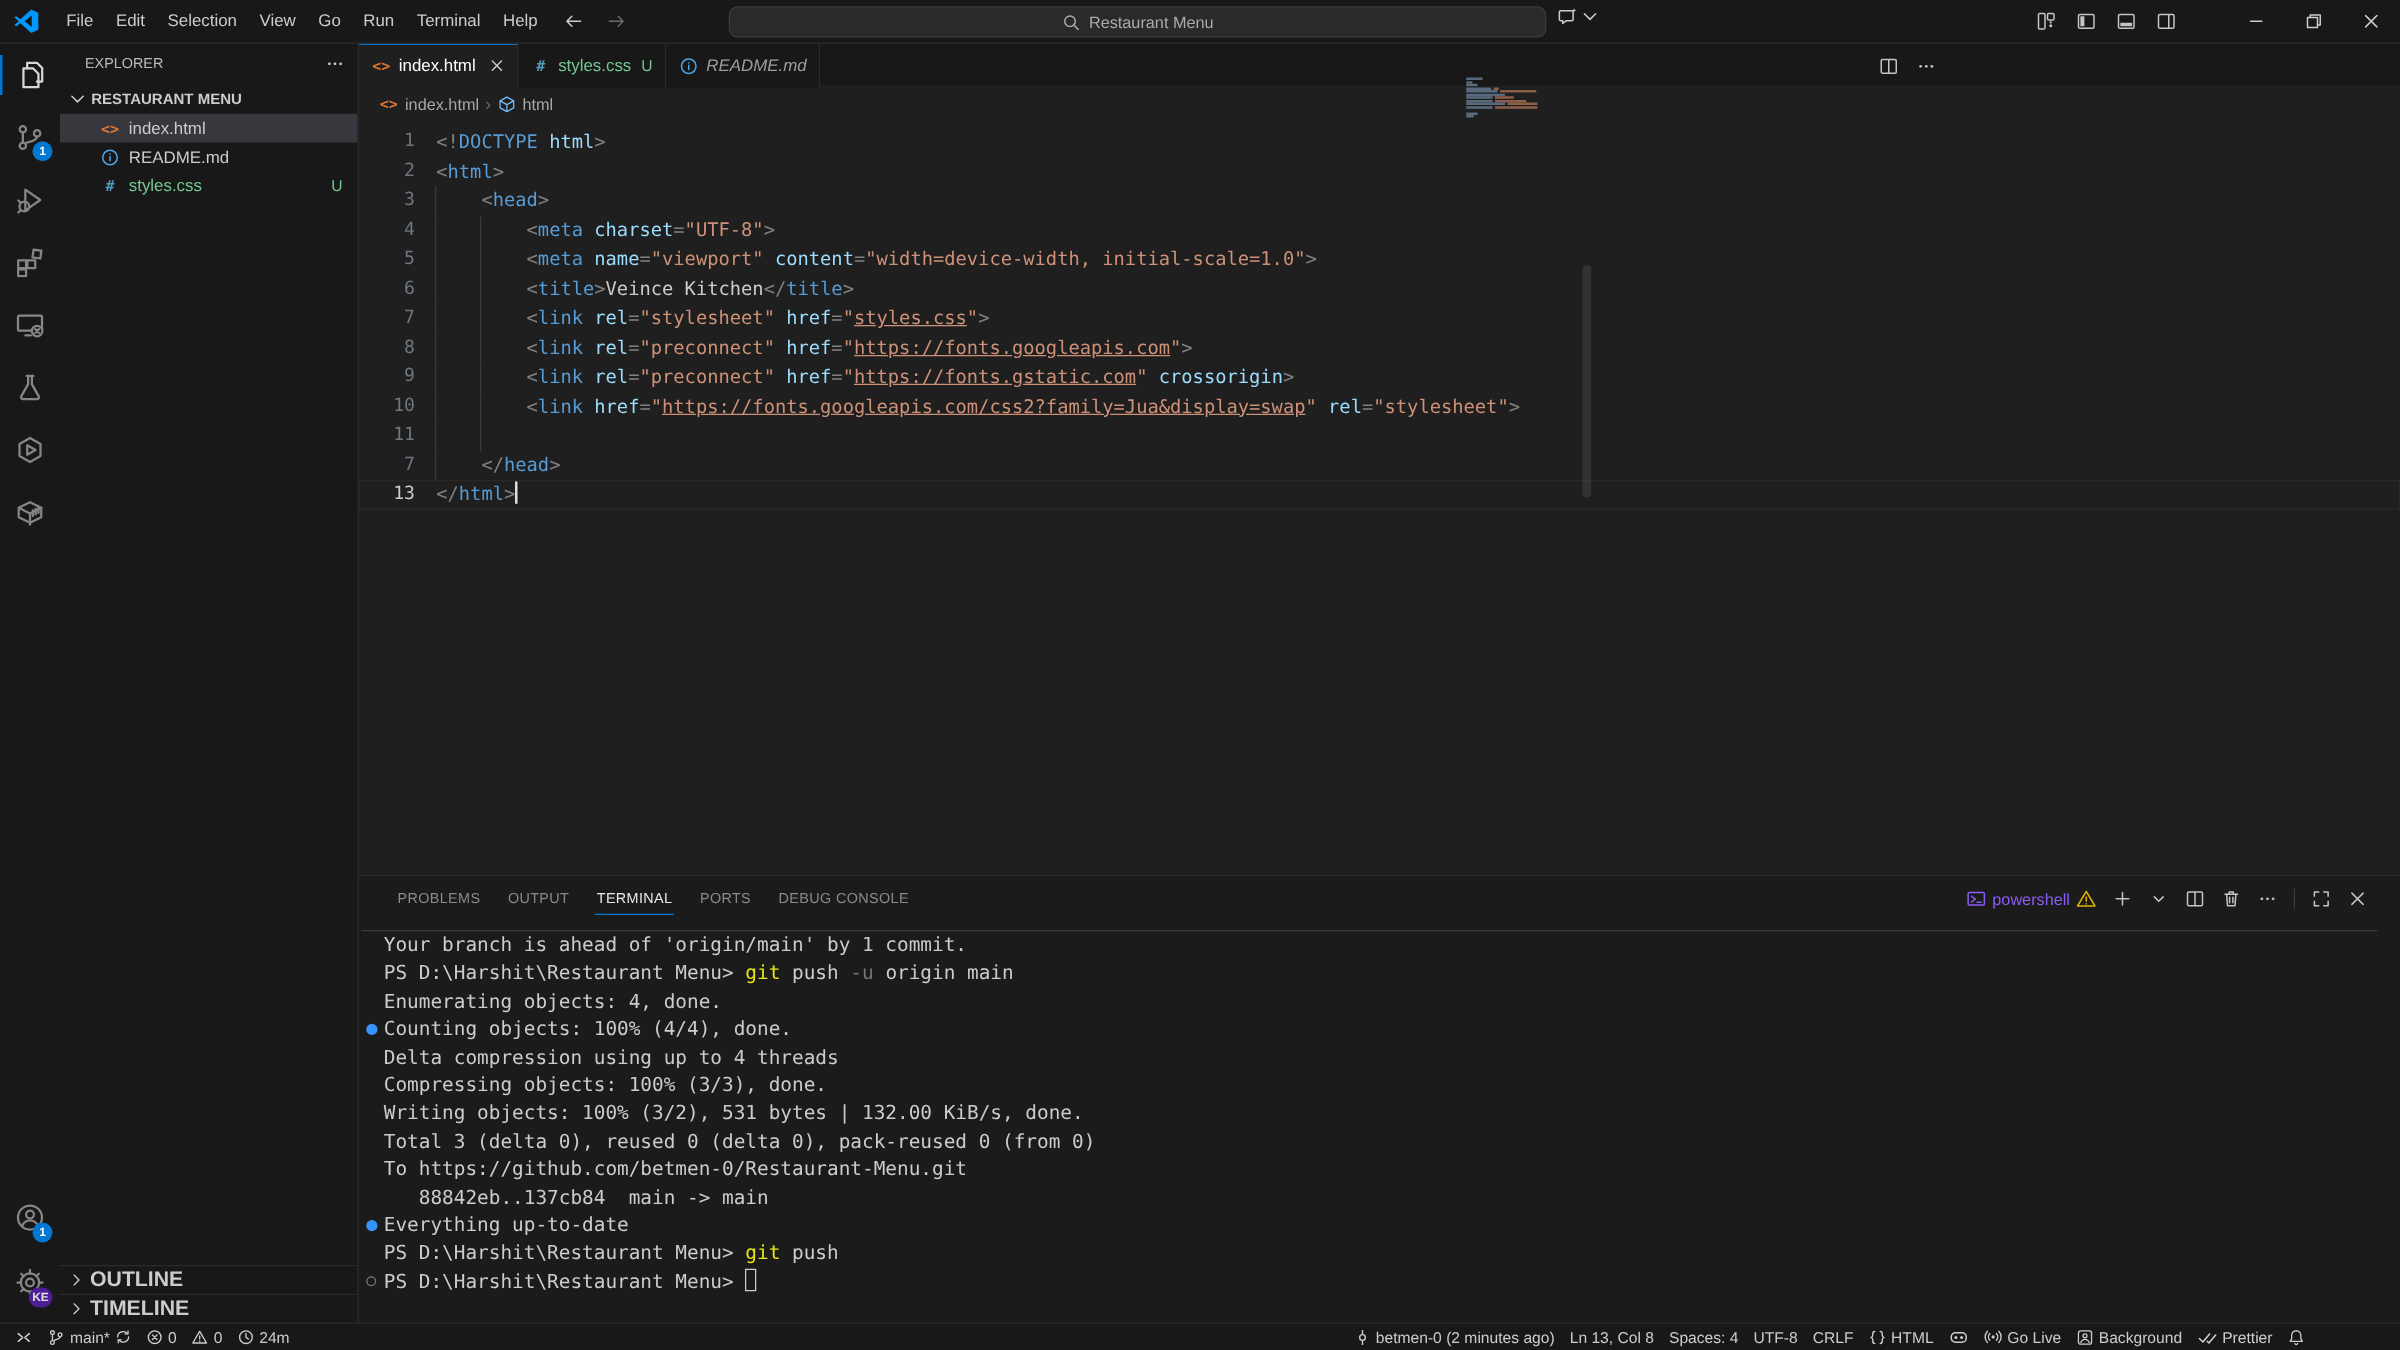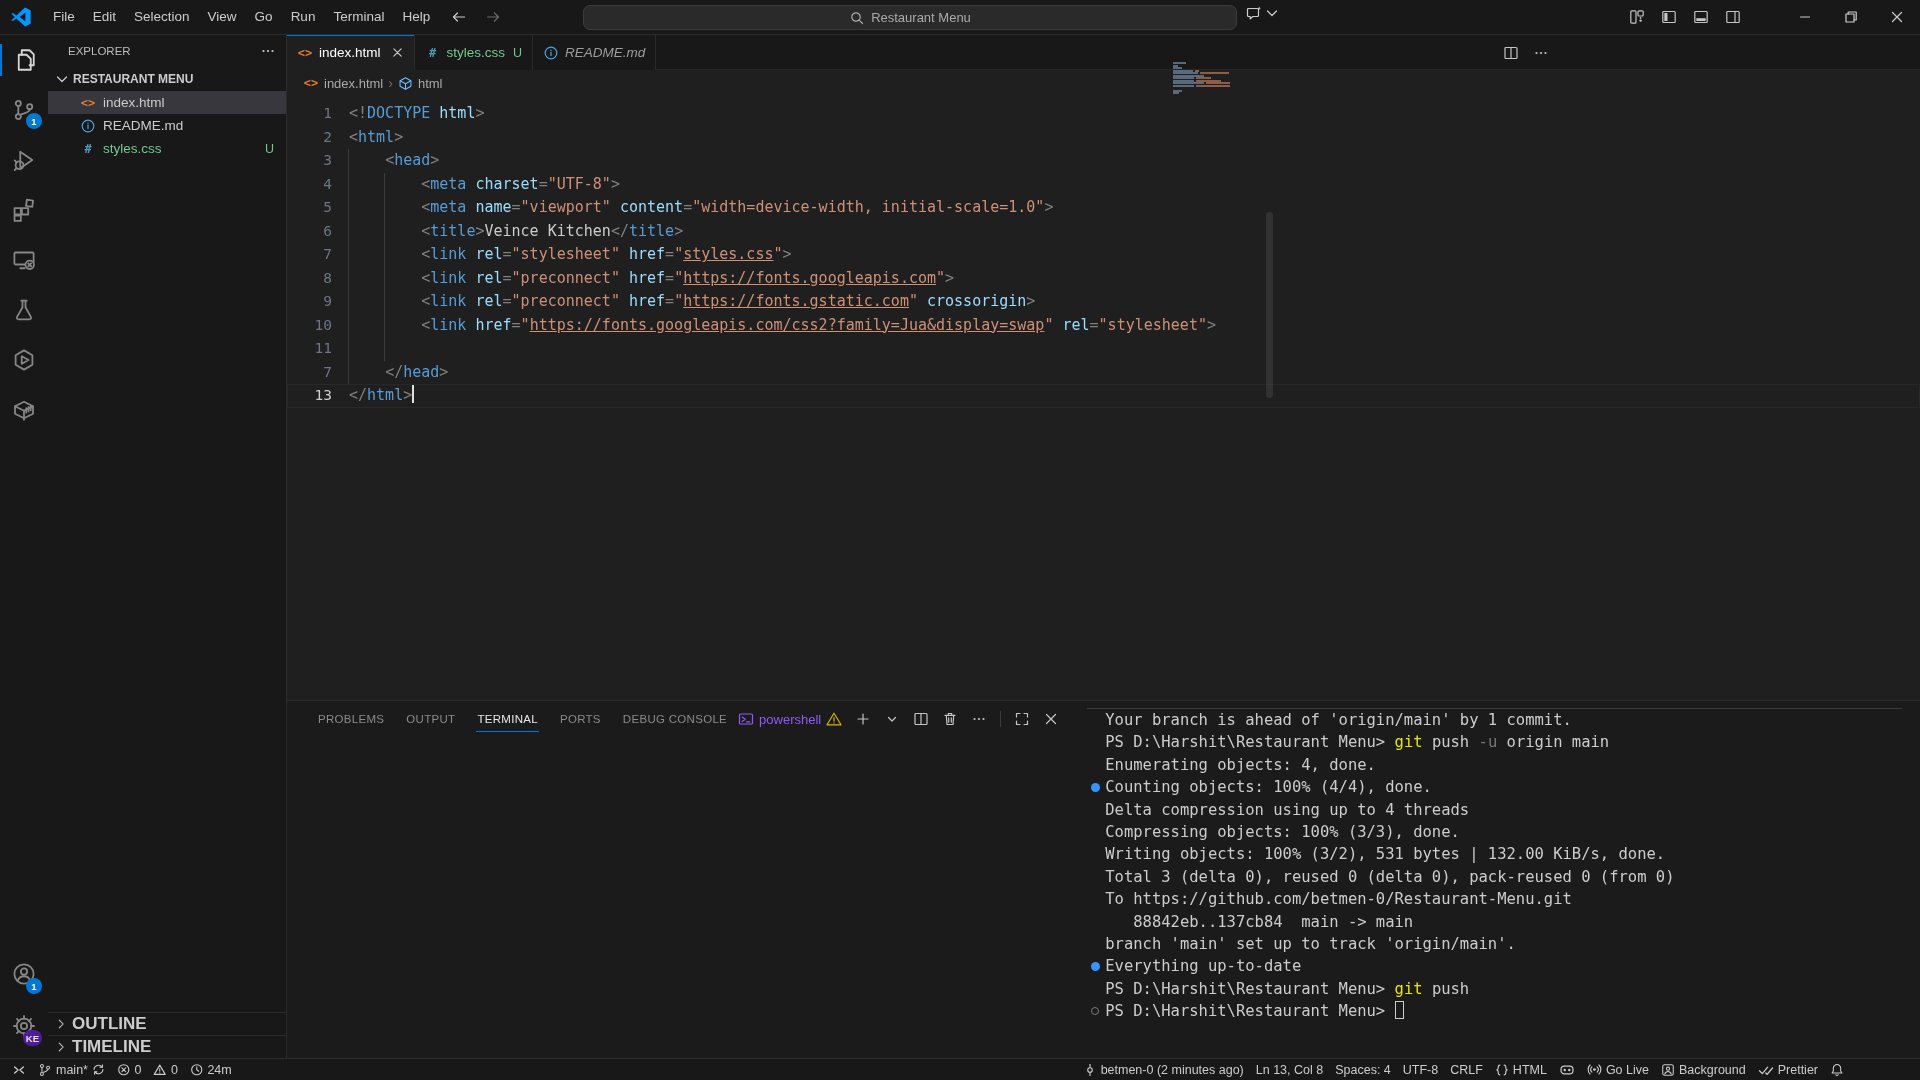--- a/index.html
+++ b/index.html
@@ -81,21 +81,21 @@
   .seg-s{color:#ce9178;} .seg-u{color:#ce9178;text-decoration:underline;} .seg-x{color:#cccccc;}
   .cursor{display:inline-block;width:1.5px;height:18px;background:#e0e0e0;vertical-align:-3px;}
   #minimap{position:absolute;left:1173px;top:62px;width:90px;}
   .mmrow{height:2px;margin-bottom:0.5px;display:flex;gap:2px;}
   .mmbar{height:2px;background:#63788c;opacity:.85;}
   .mmbar.o{background:#a06a50;}
   #editor-scrollbar{position:absolute;left:1266px;top:212px;width:7px;height:186px;background:#4a4a4a;opacity:.45;border-radius:4px;}
 
   
   #panel{position:absolute;left:287px;right:0;top:700px;bottom:22px;background:#1b1b1b;border-top:1px solid #2b2b2b;
-    display:flex;}
+    display:flex;flex-direction:column;}
   #panel-tabs{height:36px;display:flex;align-items:center;padding-left:20px;flex:none;position:relative;}
   .ptab{height:36px;display:flex;align-items:center;padding:0 11px;font-size:11.5px;letter-spacing:.3px;
     color:#8a8a8a;position:relative;}
   .ptab.active{color:#e7e7e7;}
   .ptab.active::after{content:"";position:absolute;left:10px;right:10px;bottom:5px;height:1.5px;background:#0078d4;}
   #panel-actions{margin-left:auto;display:flex;align-items:center;gap:13px;padding-right:26px;color:#c5c5c5;}
   #ps-label{display:flex;align-items:center;gap:5px;color:#8b5cf6;font-size:13px;}
   .pa-divider{width:1px;height:16px;background:#3c3c3c;}
   #terminal{flex:1;padding-top:8px;overflow:hidden;}
   .tline{position:relative;height:22.4px;line-height:22.4px;white-space:pre;font-size:15.5px;padding-left:20px;}
@@ -562,21 +562,20 @@
       <div class="tline sep"><span class="tw">Your branch is ahead of 'origin/main' by 1 commit.</span></div>
       <div class="tline"><span class="tw">PS D:\Harshit\Restaurant Menu&gt; </span><span class="ty">git</span><span class="tw"> push </span><span class="td">-u</span><span class="tw"> origin main</span></div>
       <div class="tline"><span class="tw">Enumerating objects: 4, done.</span></div>
       <div class="tline"><span class="tdot blue"></span><span class="tw">Counting objects: 100% (4/4), done.</span></div>
       <div class="tline"><span class="tw">Delta compression using up to 4 threads</span></div>
       <div class="tline"><span class="tw">Compressing objects: 100% (3/3), done.</span></div>
       <div class="tline"><span class="tw">Writing objects: 100% (3/2), 531 bytes | 132.00 KiB/s, done.</span></div>
       <div class="tline"><span class="tw">Total 3 (delta 0), reused 0 (delta 0), pack-reused 0 (from 0)</span></div>
       <div class="tline"><span class="tw">To https://github.com/betmen-0/Restaurant-Menu.git</span></div>
       <div class="tline"><span class="tw">   88842eb..137cb84  main -&gt; main</span></div>
-      <div class="tline"><span class="tw">branch 'main' set up to track 'origin/main'.</span></div>
       <div class="tline"><span class="tdot blue"></span><span class="tw">Everything up-to-date</span></div>
       <div class="tline"><span class="tw">PS D:\Harshit\Restaurant Menu&gt; </span><span class="ty">git</span><span class="tw"> push</span></div>
       <div class="tline"><span class="tdot gray"></span><span class="tw">PS D:\Harshit\Restaurant Menu&gt; </span><span class="tcursor"></span></div>
     </div>
 </div>
 
 <div id="statusbar">
   <div id="sb-left" style="display:flex;align-items:center;">
       <div class="sb-item">
         <span class="icon">

